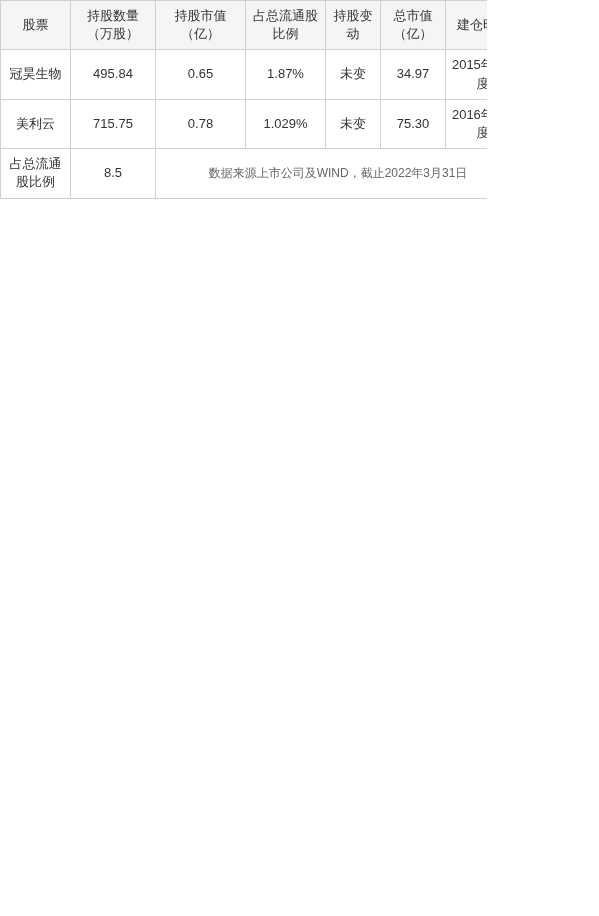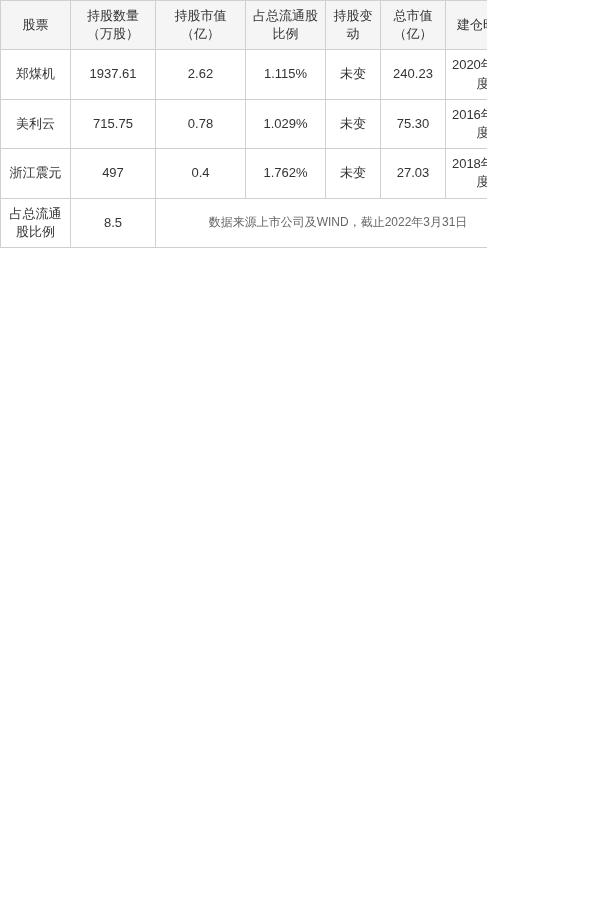--- a/index.html
+++ b/index.html
@@ -64,47 +64,38 @@
         <th>股票</th>
         <th>持股数量（万股）</th>
         <th>持股市值（亿）</th>
         <th>占总流通股比例</th>
         <th>持股变动</th>
         <th>总市值（亿）</th>
         <th>建仓时间</th>
       </tr>
     </thead>
     <tbody id="table-body">
-        <tr>
-          <td>郑煤机</td>
-          <td>1937.61</td>
-          <td>2.62</td>
-          <td>1.115%</td>
+    <tr>
+          <td>冠昊生物</td>
+          <td>495.84</td>
+          <td>0.65</td>
+          <td>1.87%</td>
           <td>未变</td>
-          <td>240.23</td>
-          <td>2020年1季度</td>
+          <td>34.97</td>
+          <td>2015年1季度</td>
         </tr>
         <tr>
           <td>美利云</td>
           <td>715.75</td>
           <td>0.78</td>
           <td>1.029%</td>
           <td>未变</td>
           <td>75.30</td>
           <td>2016年3季度</td>
         </tr>
         <tr>
-          <td>浙江震元</td>
-          <td>497</td>
-          <td>0.4</td>
-          <td>1.762%</td>
-          <td>未变</td>
-          <td>27.03</td>
-          <td>2018年2季度</td>
-        </tr>
-        <tr>
           <td>占总流通股比例</td>
           <td>8.5</td>
           <td colspan="5" class="footer-note" style="text-align: center;">数据来源上市公司及WIND，截止2022年3月31日</td>
         </tr>
       </tbody>
   </table>
 </div>
 
 </body></html>

